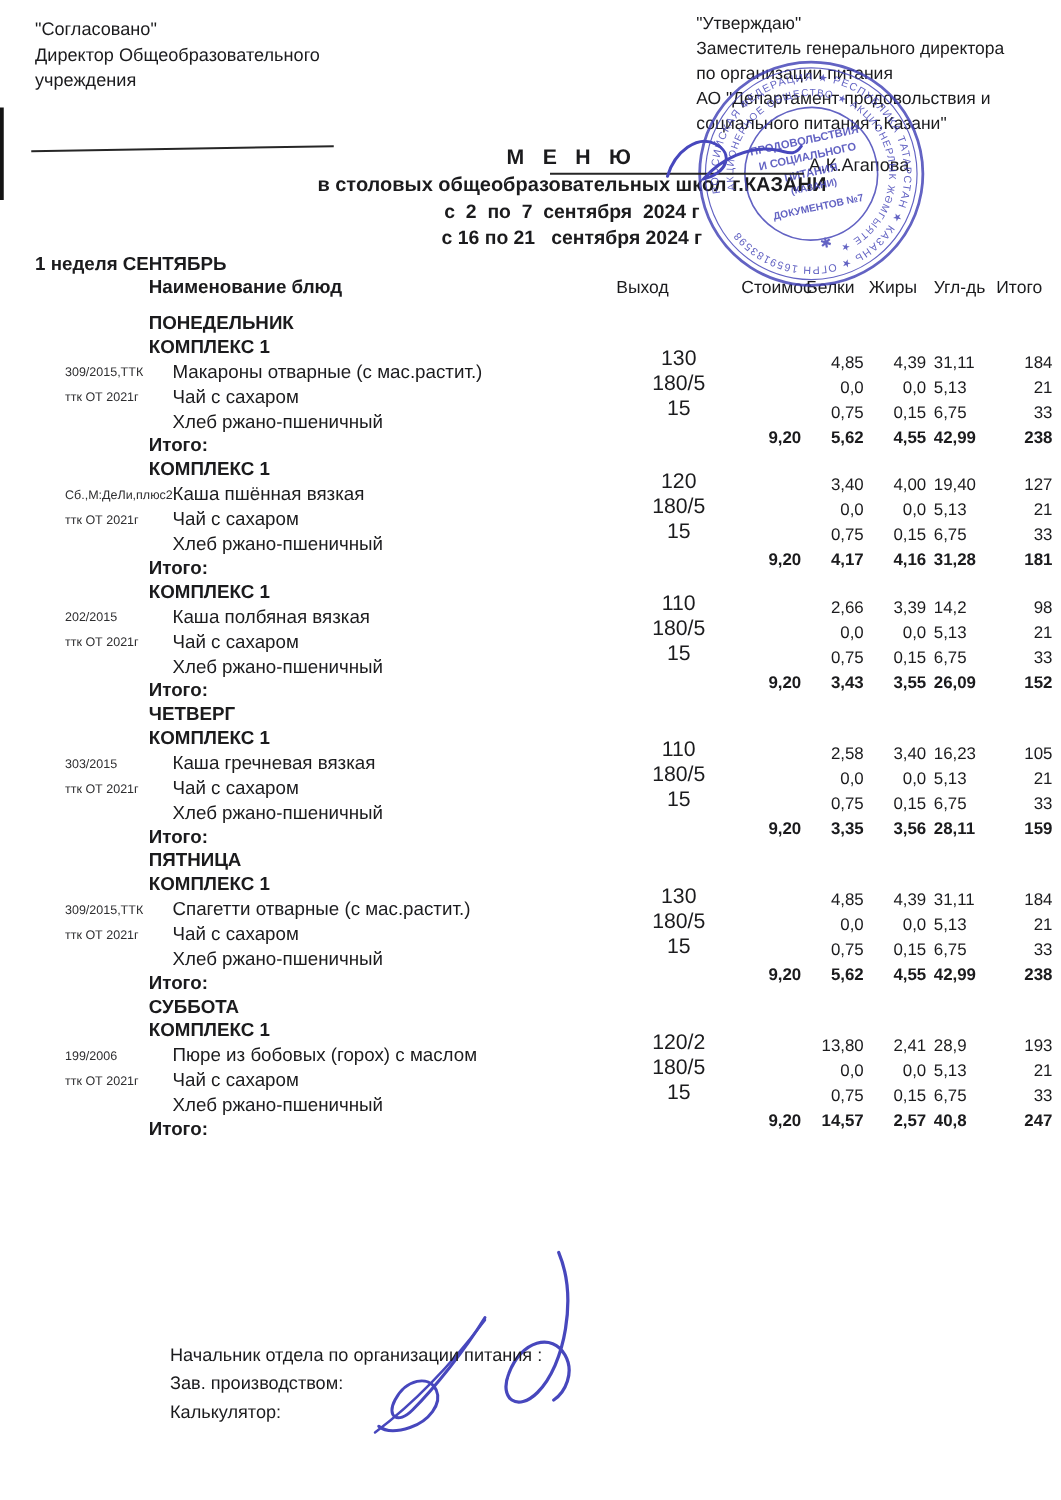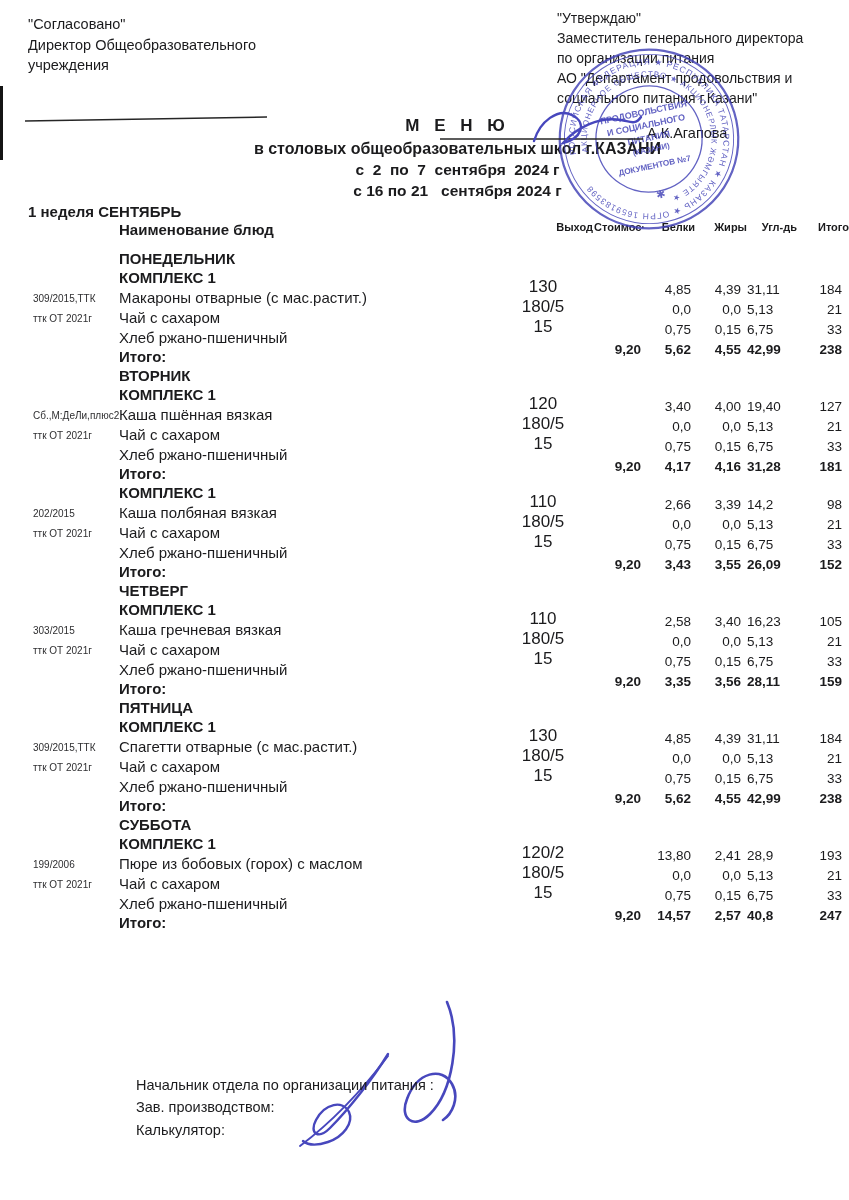--- a/index.html
+++ b/index.html
@@ -17,31 +17,31 @@
   .title-block{position:absolute; left:170px; top:116px; width:575px; text-align:center;}
   .t-main{font-size:17px; font-weight:bold; letter-spacing:5px;}
   .t-sub{font-size:16px; font-weight:bold; margin-top:4px;}
   .t-date{font-size:15.5px; font-weight:bold; margin-top:3px; white-space:pre;}
   .week-label{position:absolute; left:28px; top:203px; font-size:15px; font-weight:bold;}
   
   .menu-table{position:absolute; left:0; top:221px; width:849px;}
   .row{display:flex; align-items:flex-end;}
   .header-row{height:27px; align-items:flex-start;}
   .r-day,.r-complex,.r-total{height:19px;}
-  .r-item{height:20px;}
+  .r-item{height:20px;margin-left:19px;}
   .c-code{flex:none; width:86px; padding-left:33px; font-size:10px; color:#2e2e30;
           position:relative; top:-2px; white-space:nowrap; overflow:visible;}
   .c-name{flex:1; font-size:15px; white-space:nowrap;}
   .c-out {flex:none; width:100px; text-align:center;}
   .c-cost{flex:none; width:52px; text-align:right; padding-right:4px; box-sizing:border-box;}
   .c-prot{flex:none; width:50px; text-align:right; padding-right:4px; box-sizing:border-box;}
   .c-fat {flex:none; width:52px; text-align:right; padding-right:6px; box-sizing:border-box;}
   .c-carb{flex:none; width:50px; padding-right:4px; box-sizing:border-box;}
   .c-kcal{flex:none; width:52px; text-align:right; padding-right:7px; box-sizing:border-box;}
-  .hdrcell{text-align:right; font-size:11px; font-weight:bold; padding:0 !important; white-space:nowrap;}
+  .hdrcell{text-align:left; font-size:14px; font-weight:normal; padding:0 !important; white-space:nowrap;}
   .name-hdr{font-size:15px; font-weight:bold;}
   .num{position:relative; top:-9px; font-size:13.5px;}
   .c-out.num{font-size:17px;}
   .nb{top:-8px; font-weight:bold;}
   
   .footer{position:absolute; left:136px; top:1074px; font-size:14.5px; line-height:22.4px;}
   
   .stamp-svg{position:absolute; left:556px; top:46px; transform:rotate(-12deg); opacity:.82;}
   .ink-svg{position:absolute; left:0; top:0; pointer-events:none;}
   .edge-mark{position:absolute; left:0; top:86px; width:2.5px; height:74px; background:#141414;}
@@ -134,24 +134,20 @@
         <div class="c-out"></div>
         <div class="c-cost num nb">9,20</div>
         <div class="c-prot num nb">5,62</div>
         <div class="c-fat num nb">4,55</div>
         <div class="c-carb num nb">42,99</div>
         <div class="c-kcal num nb">238</div>
       </div>
     </div>
 
     <div class="day-block">
-      <div class="row r-day">
-        <div class="c-code"></div>
-        <div class="c-name bold">ВТОРНИК</div>
-      </div>
       <div class="row r-complex">
         <div class="c-code"></div>
         <div class="c-name bold">КОМПЛЕКС 1</div>
       </div>
       <div class="row r-item">
         <div class="c-code">Сб.,М:ДеЛи,плюс2</div>
         <div class="c-name">Каша пшённая вязкая</div>
         <div class="c-out num">120</div>
         <div class="c-cost num"></div>
         <div class="c-prot num">3,40</div>

